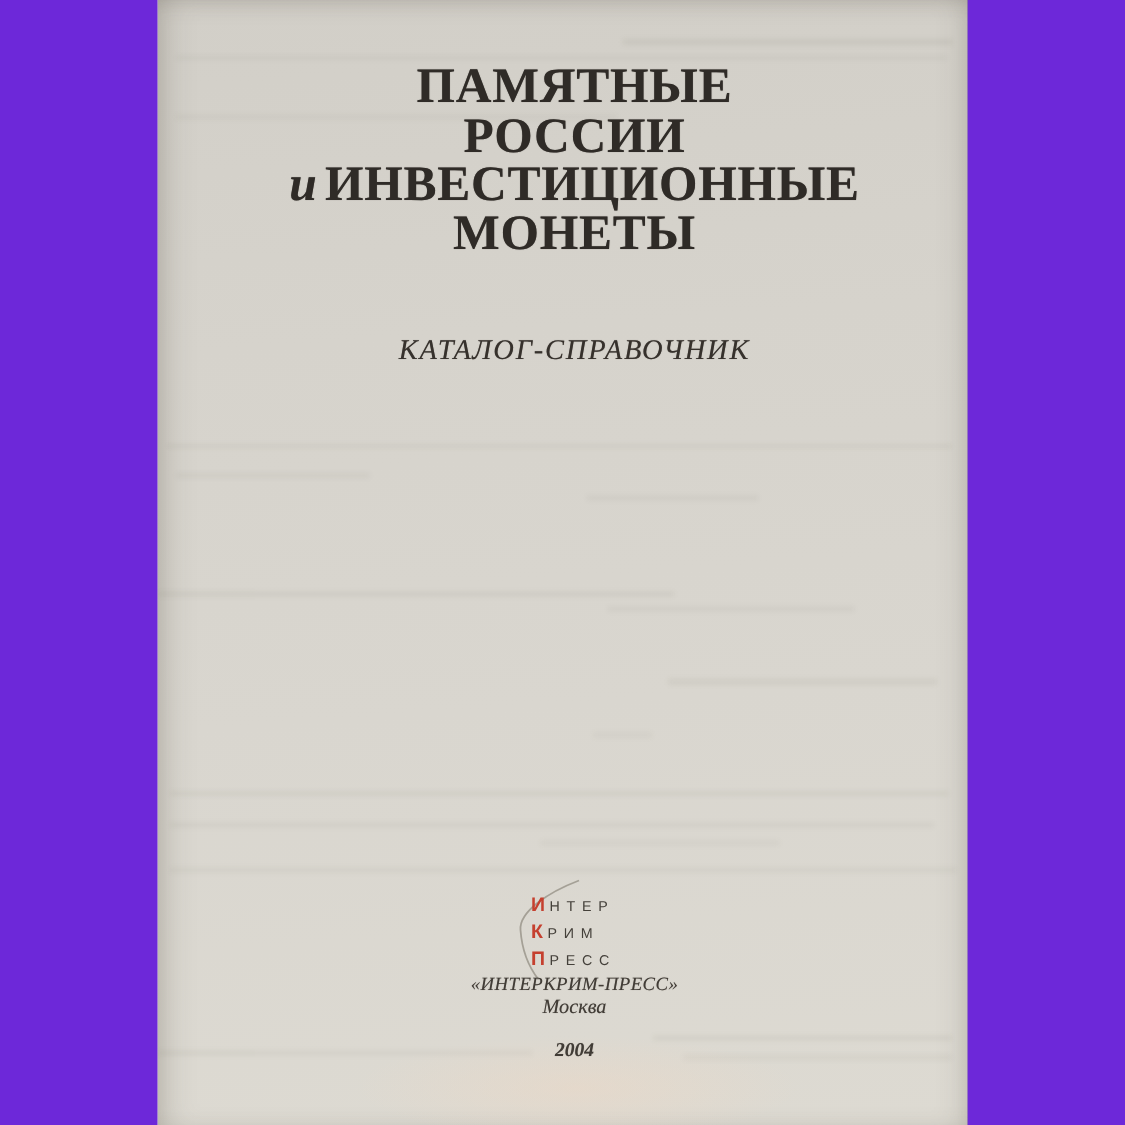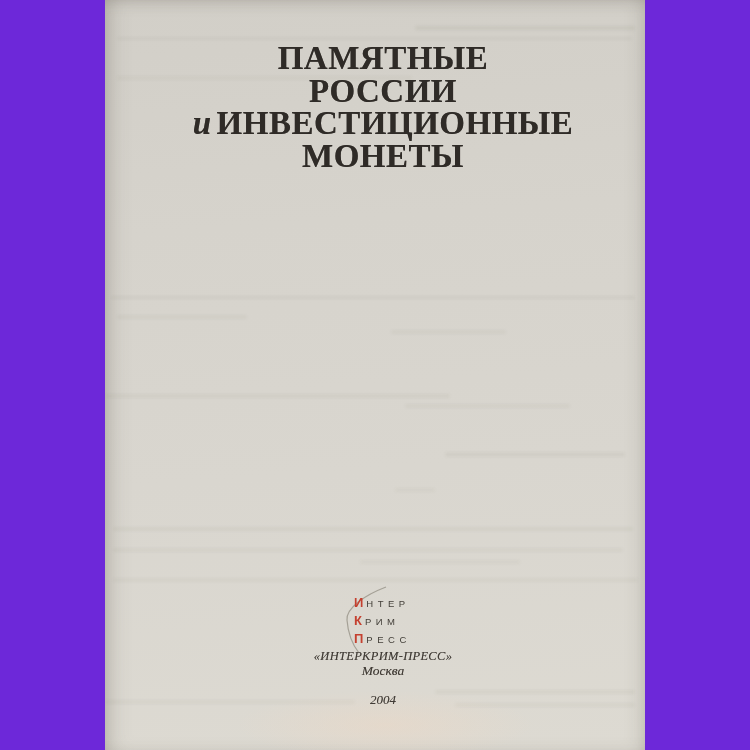--- a/index.html
+++ b/index.html
@@ -124,21 +124,21 @@
     text-align: right;
   }
   
   .imprint-city, .imprint-publisher, .imprint-year {
     font-style: italic;
     color: #413c36;
     text-shadow: 0 0 0.5px rgba(65, 60, 54, 0.5);
   }
   .imprint-city { top: 663px; font-size: 13.5px; text-align: center; }
   .imprint-publisher { top: 649px; font-size: 12.5px; letter-spacing: 0.3px; }
-  .imprint-year { top: 692px; font-size: 13px; }
+  .imprint-year { top: 692px; font-size: 13px; font-weight: bold; }
 </style>
 </head>
 <body>
 
 <div class="stage">
   <div class="book-page">
 
     <div>
       <div class="streak" style="left:310px; top:26px;  width:220px; height:4px;"></div>
       <div class="streak" style="left:12px;  top:37px;  width:515px; height:3px; opacity:.7;"></div>
@@ -159,20 +159,21 @@
       <div class="streak" style="left:350px; top:703px; width:180px; height:4px; opacity:.7;"></div>
       <div class="warm-spot"></div>
     </div>
 
     <h1 class="center-col book-title">
       <span class="tline">ПАМЯТНЫЕ</span>
       <span class="tline">РОССИИ</span>
       <span class="tline"><em>и</em><span>ИНВЕСТИЦИОННЫЕ МОНЕТЫ</span></span>
     </h1>
 
+    <div class="center-col subtitle">КАТАЛОГ-СПРАВОЧНИК</div>
 
     <div class="logo">
       <svg class="logo-arc" width="70" height="80" viewBox="0 0 70 80">
         <path d="M 46 5 C 25 13, 6 26, 7 38 C 8 52, 12 62, 19 71" fill="none" stroke="#9b968c" stroke-width="1.2" opacity="0.85"></path>
       </svg>
       <div class="logo-row r1">
         <span class="logo-initial">И</span>
         <span class="logo-rest">НТЕР</span>
       </div>
       <div class="logo-row r2">

